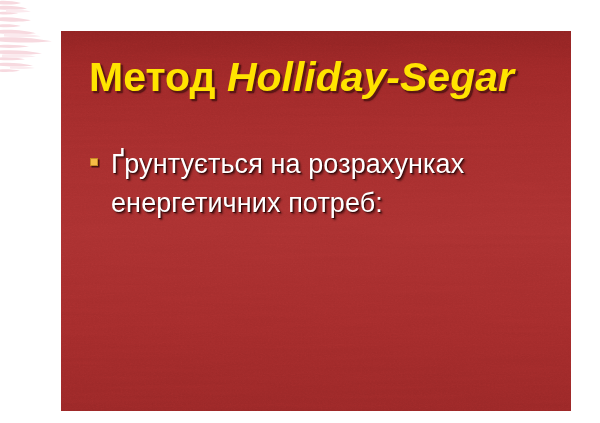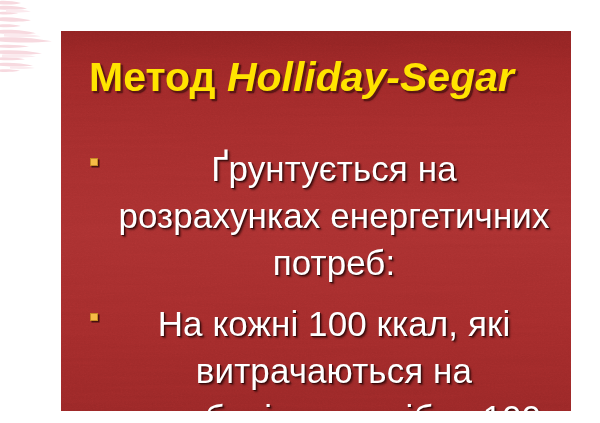--- a/index.html
+++ b/index.html
@@ -74,27 +74,26 @@
     position: absolute;
     left: 26px;
     top: 114px;
     width: 470px;
   }
   .bullet-item {
     position: relative;
     padding-left: 24px;
     margin-bottom: 14px;
     color: #ffffff;
-    font-size: 35px;
-    line-height: 47px;
+    font-size: 27px;
+    line-height: 39px;
     letter-spacing: .1px;
     text-shadow:
        1px 1px 0 rgba(60,12,12,.95),
        2px 2px 2px rgba(40,8,8,.65);
-    text-align: center;
   }
   .bullet-marker {
     position: absolute;
     left: 3px;
     top: 13px;
     width: 8px;
     height: 8px;
     background: #f6bb46;
     border: 1px solid #c78a24;
     box-sizing: border-box;
@@ -153,19 +152,15 @@
 
   <div id="slide-title"><span id="title-regular">Метод </span><span id="title-italic">Holliday-Segar</span></div>
 
   <div id="slide-body">
 
     <div class="bullet-item">
       <span class="bullet-marker"></span>
       <span class="bullet-text">Ґрунтується на розрахунках енергетичних потреб:</span>
     </div>
 
-    <div class="bullet-item">
-      <span class="bullet-marker"></span>
-      <span class="bullet-text">На кожні 100 ккал, які витрачаються на метаболізм, потрібно 100 мл води для відновлення втрат.</span>
-    </div>
 
   </div>
 </div>
 
 </body></html>

